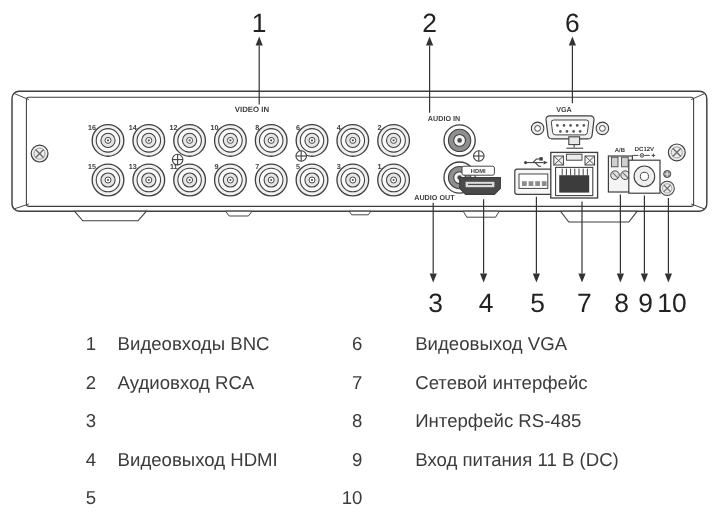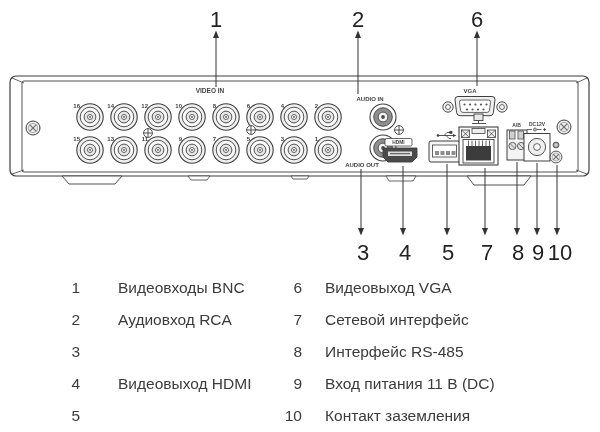--- a/index.html
+++ b/index.html
@@ -7,22 +7,22 @@
        font-family:"Liberation Sans", sans-serif;}
   .stage{position:absolute;inset:0;}
   svg text{font-family:"Liberation Sans", sans-serif;}
   .legend{position:absolute;top:272px;left:0;width:600px;height:160px;}
   .legend-col{position:absolute;top:0;}
   .legend-col.left{left:54px;}
   .legend-col.right{left:276px;}
   .legend-row{height:32px;display:flex;align-items:center;
               color:#3b3b3b;font-size:15.5px;}
   .legend-row .num{width:26px;text-align:right;flex:0 0 26px;}
-  .legend-col.left .lab{margin-left:38px;white-space:nowrap;}
-  .legend-col.right .lab{margin-left:23px;white-space:nowrap;}
+  .legend-col.left .lab{margin-left:18px;white-space:nowrap;}
+  .legend-col.right .lab{margin-left:44px;white-space:nowrap;}
 </style>
 </head>
 <body>
 
 <div class="stage">
 <svg width="600" height="272" viewBox="0 0 600 272">
   <defs>
     <g id="bnc">
       <circle r="13.2" fill="#f0f0f0" stroke="#3f3f3f" stroke-width="1.1"></circle>
       <circle r="9.8" fill="#fafafa" stroke="#3f3f3f" stroke-width="0.9"></circle>
@@ -295,17 +295,16 @@
     <div class="legend-row">
       <span class="num">8</span>
       <span class="lab">Интерфейс RS-485</span>
     </div>
     <div class="legend-row">
       <span class="num">9</span>
       <span class="lab">Вход питания 11 В (DC)</span>
     </div>
     <div class="legend-row">
       <span class="num">10</span>
-      <span class="lab">Контакт заземления</span>
     </div>
   </div>
 </div>
 </div>
 
 </body></html>

